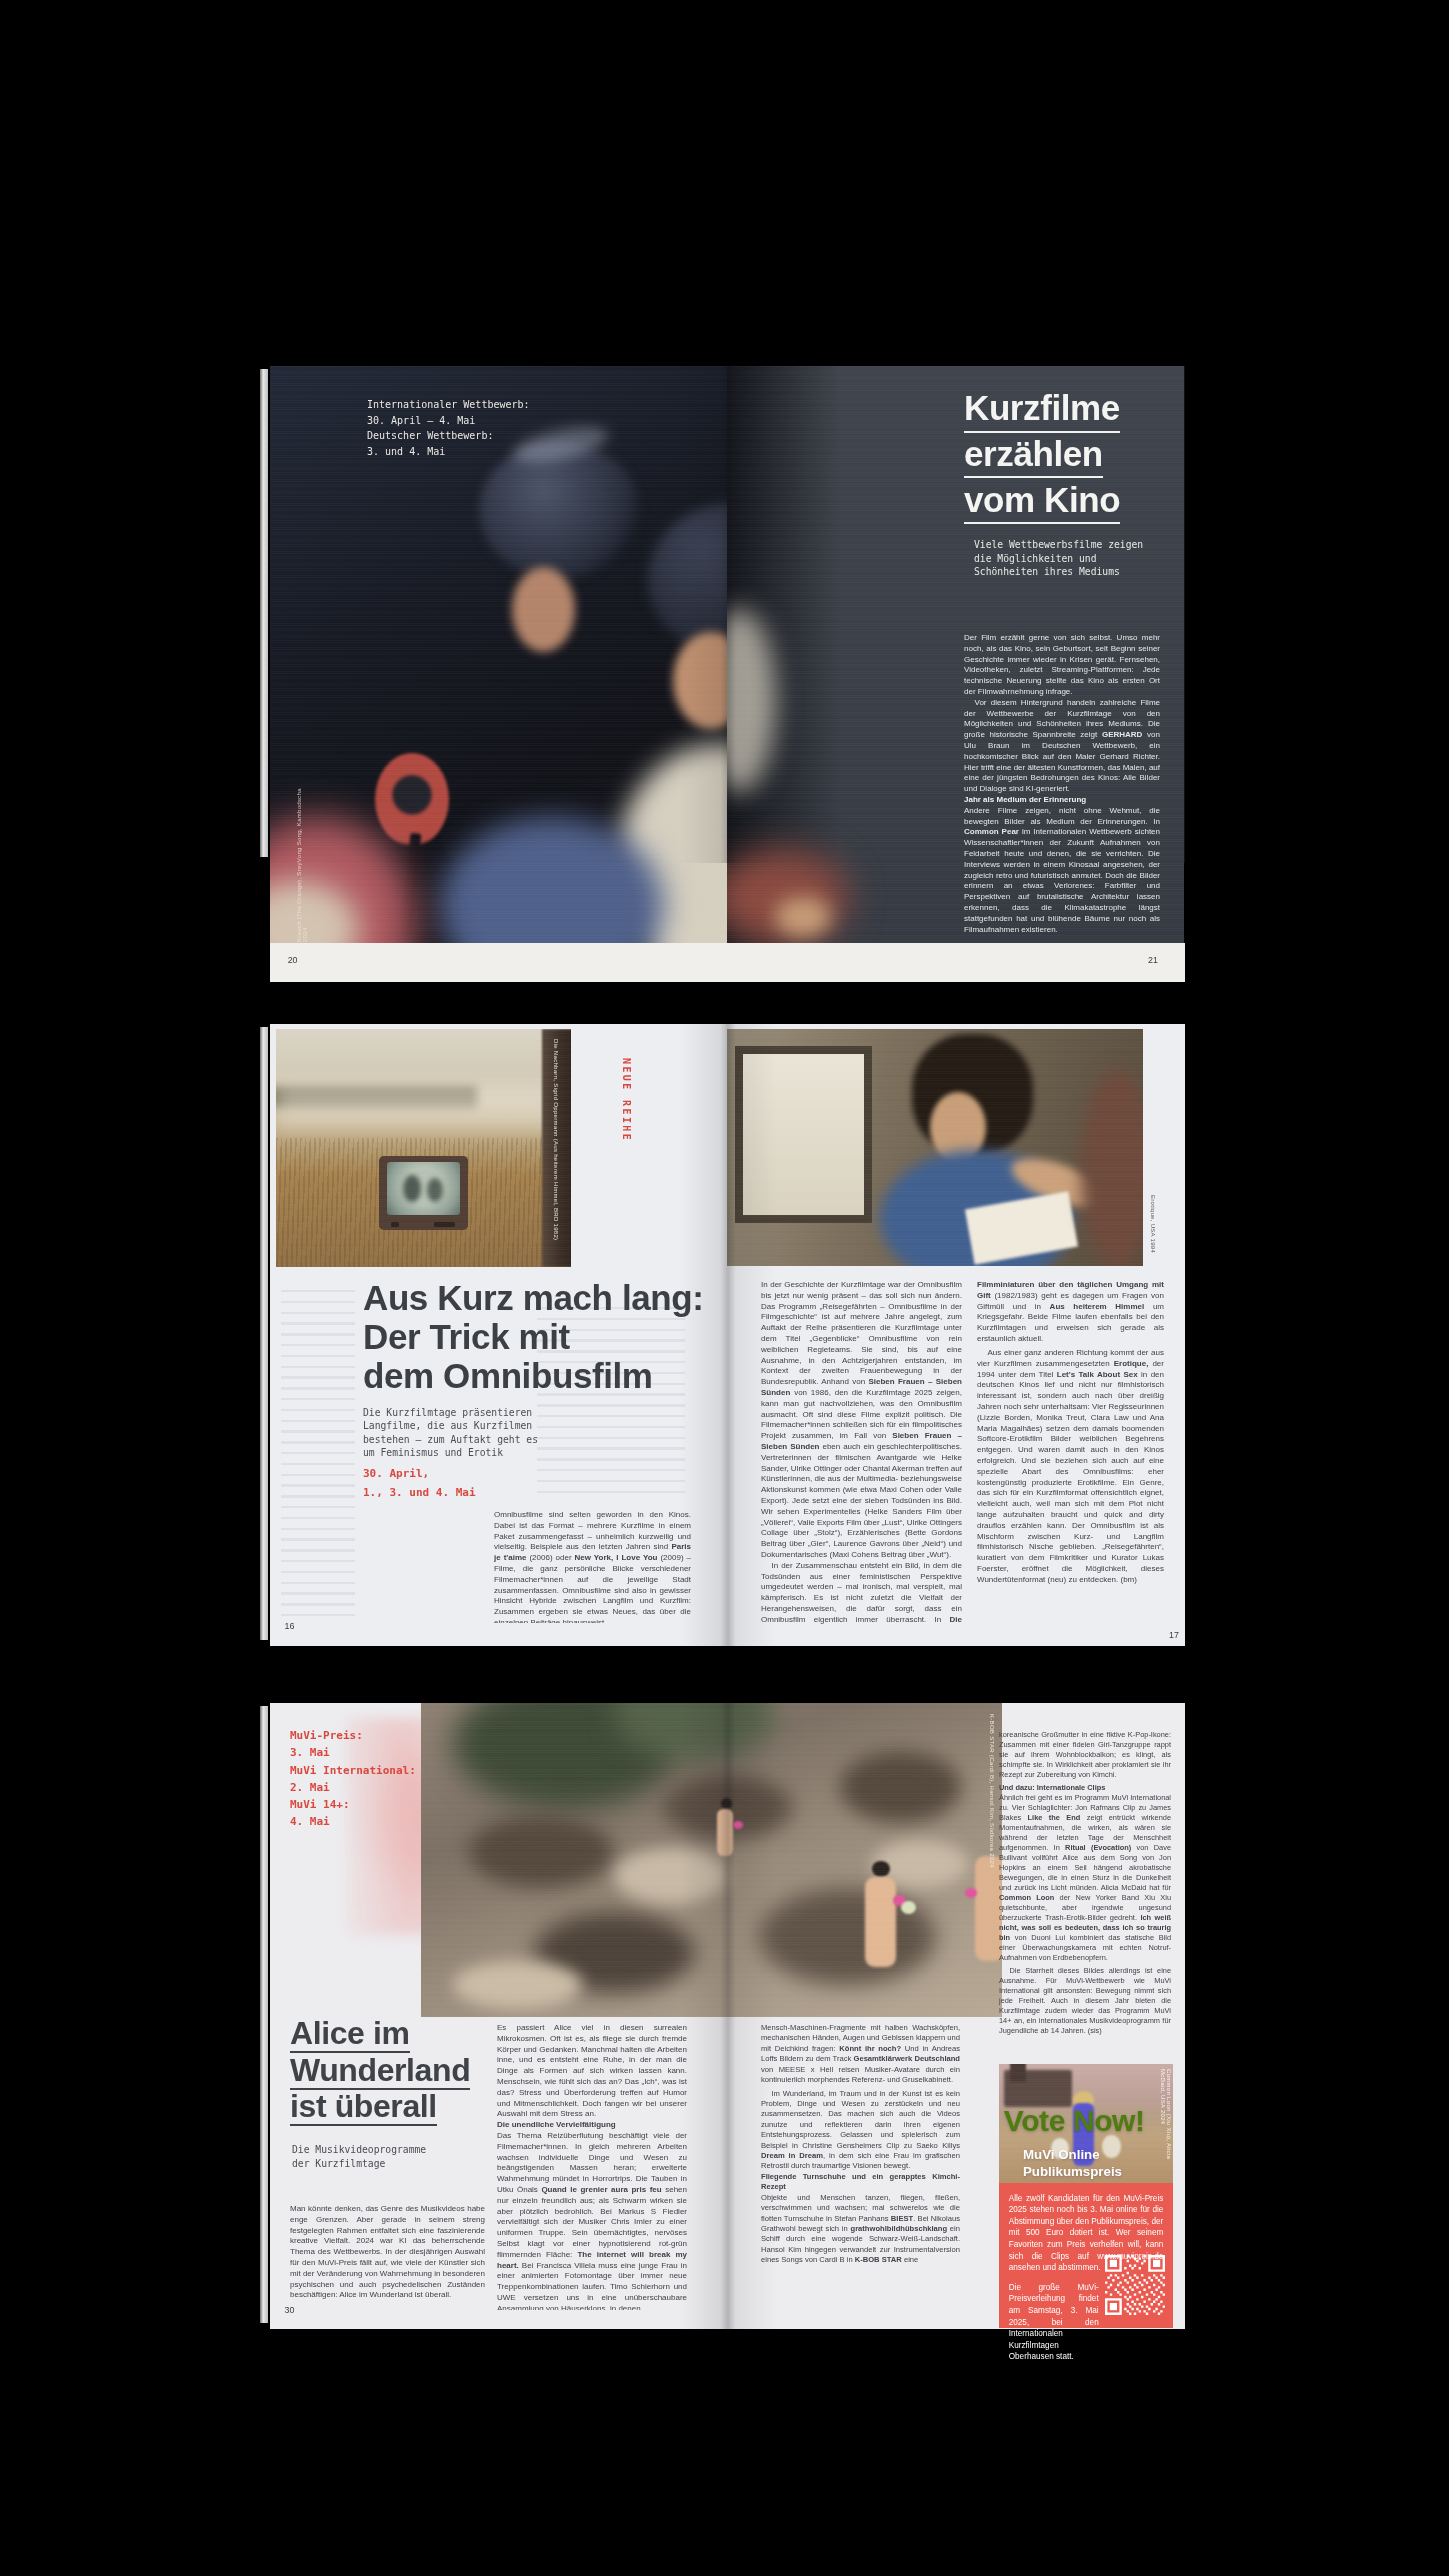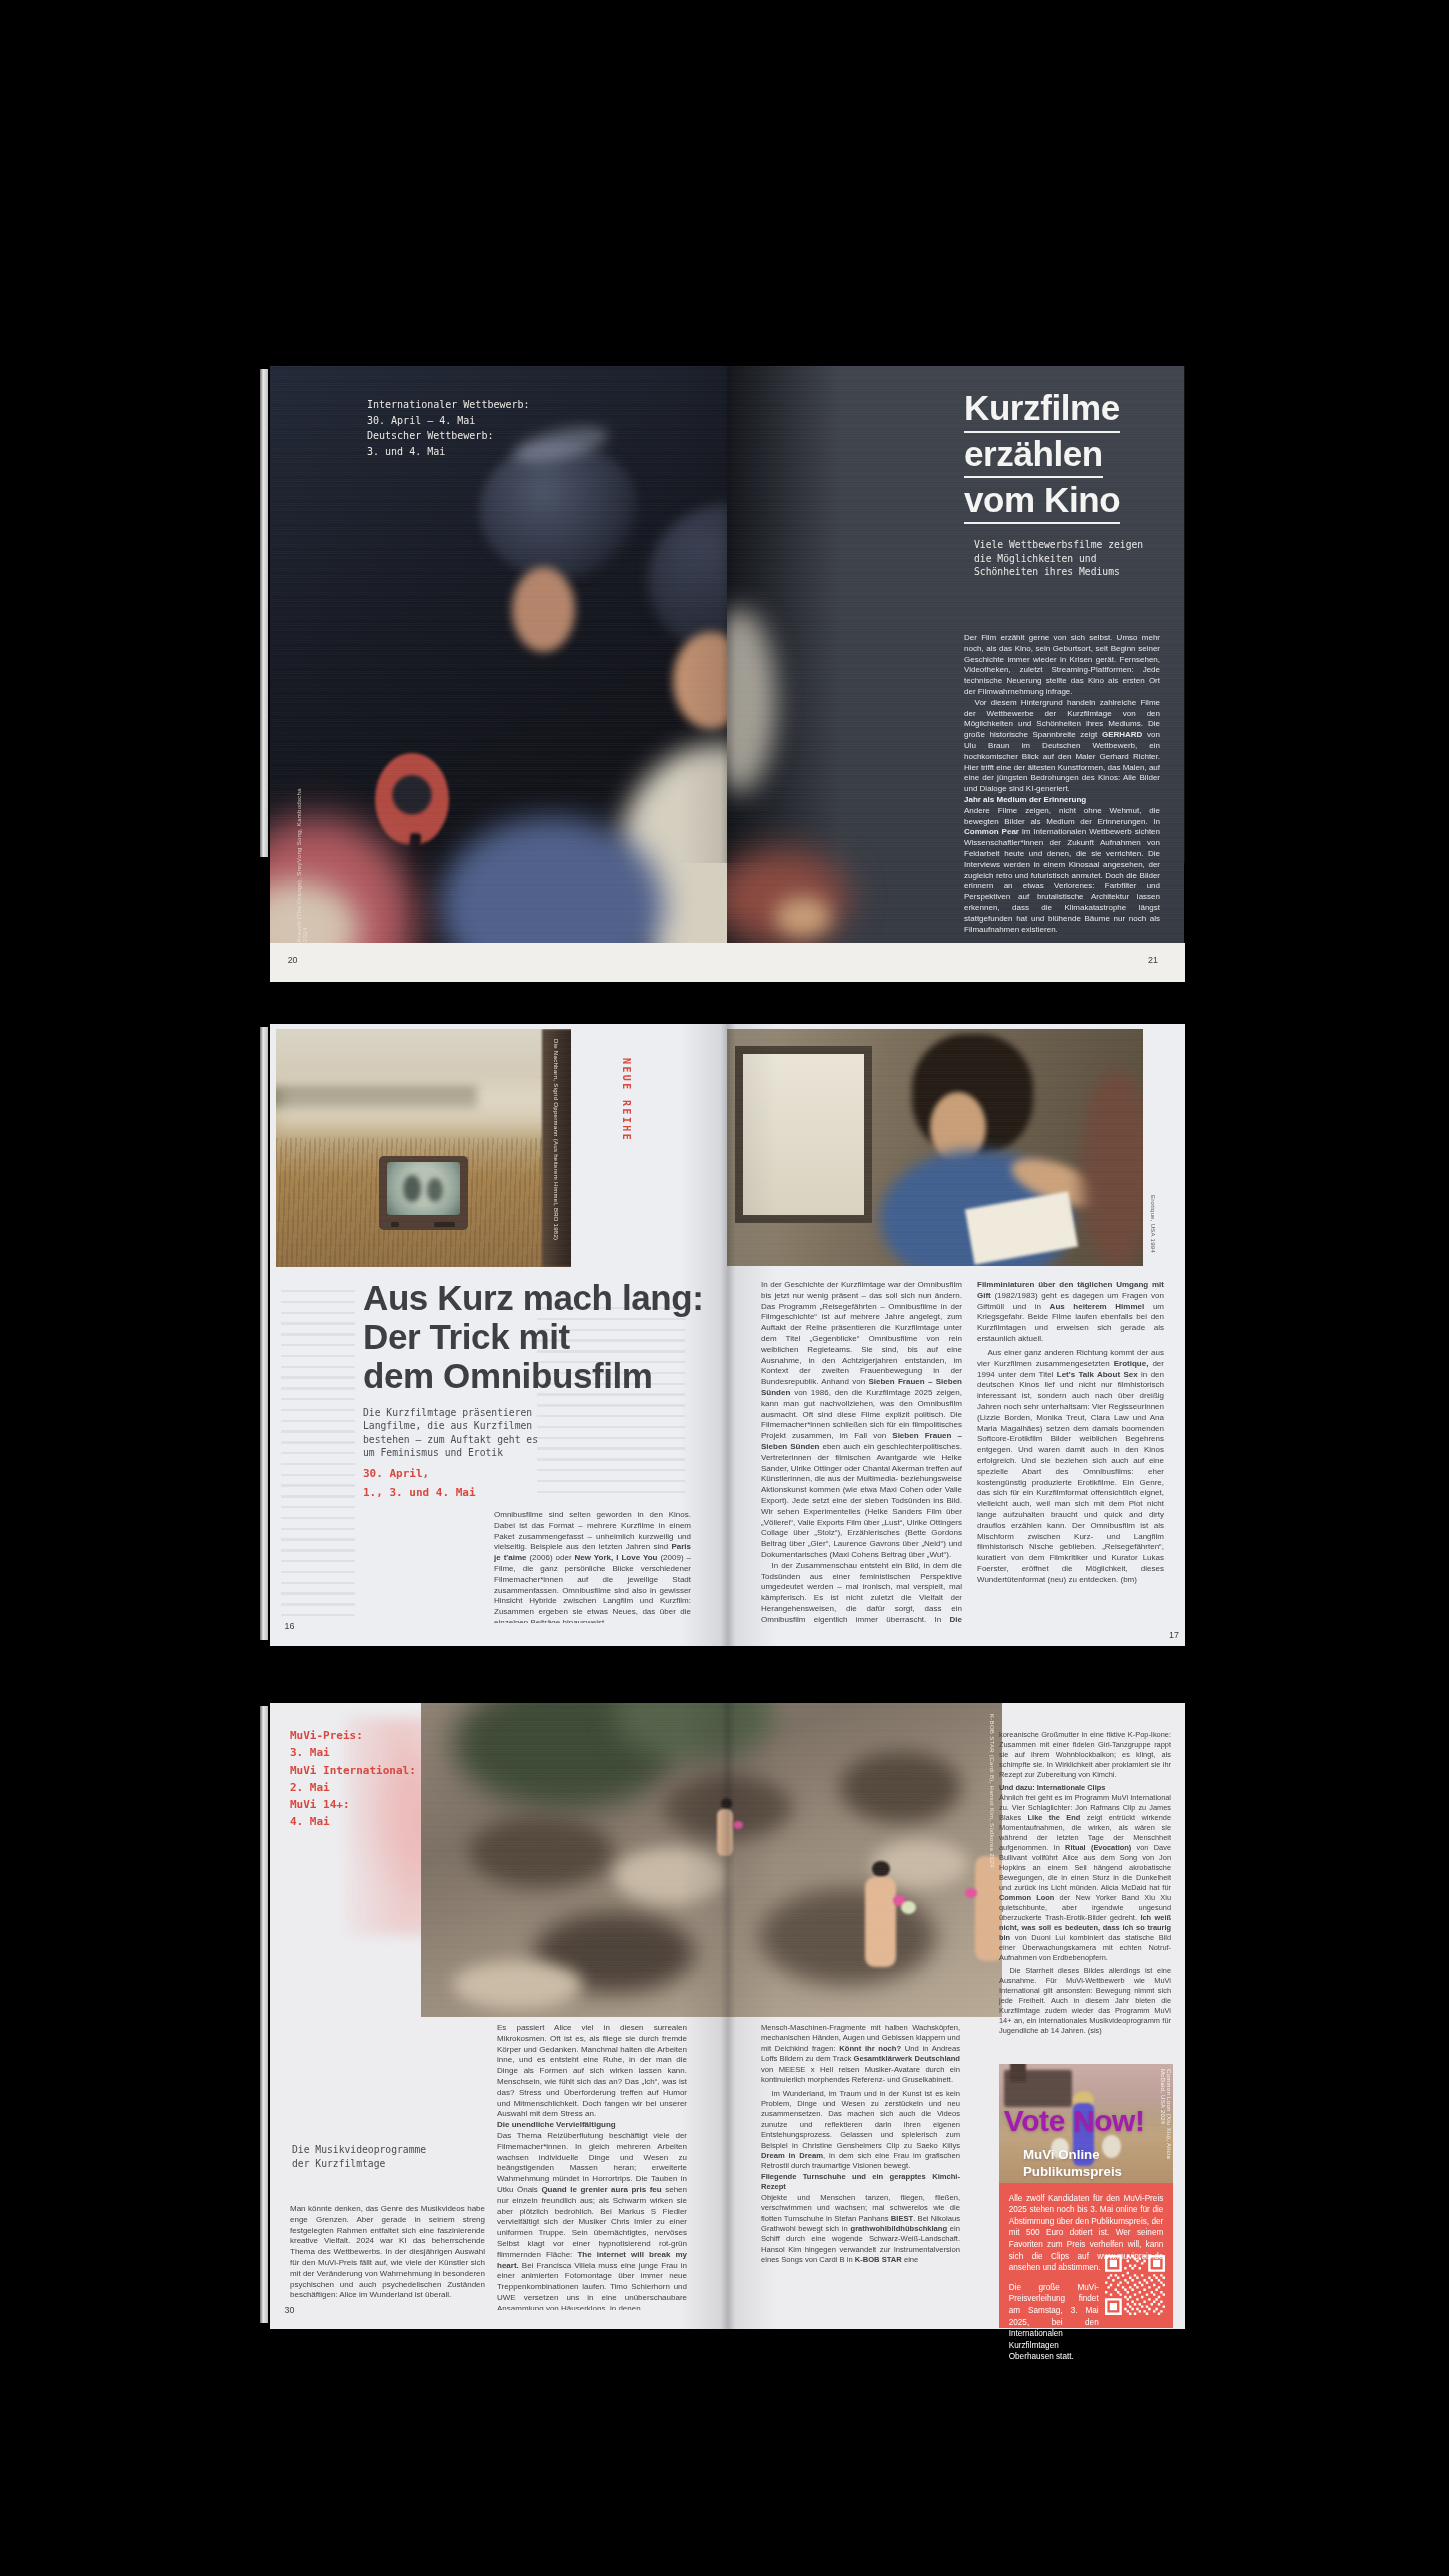--- a/index.html
+++ b/index.html
@@ -60,21 +60,21 @@
   #s3 .h3block .hl span{display:inline-block;font-size:32px;line-height:29px;font-weight:bold;letter-spacing:-0.4px;
                         padding-bottom:3.2px;border-bottom:2.4px solid #3f4348;}
   #s3 .sub{position:absolute;left:22px;top:440px;color:#4a4d52;font-size:9.7px;line-height:13.7px;}
   #s3 .col1{position:absolute;left:20px;top:501px;width:195px;height:97px;overflow:hidden;}
   #s3 .col2{position:absolute;left:227px;top:320px;width:190px;height:287px;overflow:hidden;}
   #s3 .col3{position:absolute;left:491px;top:320px;width:199px;height:290px;overflow:hidden;font-size:7.6px;line-height:10.4px;}
   #s3 .col4{position:absolute;left:729px;top:26.6px;width:172px;height:332px;overflow:hidden;font-size:7.4px;line-height:10px;}
   
   #vote{position:absolute;left:729px;top:361px;width:174px;height:264px;}
   #vote .vphoto{position:absolute;left:0;top:0;width:174px;height:119px;}
-  #vote .vh{position:absolute;left:4.8px;top:40px;color:#a21caf;font-size:30px;font-weight:bold;letter-spacing:-0.4px;text-shadow:0 0.8px 3.2px rgba(60,40,60,.35);}
+  #vote .vh{position:absolute;left:4.8px;top:40px;color:#4d7c0f;font-size:30px;font-weight:bold;letter-spacing:-0.4px;text-shadow:0 0.8px 3.2px rgba(60,40,60,.35);}
   #vote .vsub{position:absolute;left:24px;top:82px;color:#fff;font-size:13.3px;line-height:17px;font-weight:bold;text-shadow:0 0.8px 2.4px rgba(60,40,60,.3);}
   #vote .vred{position:absolute;left:0;top:119px;width:174px;height:145px;box-sizing:border-box;padding:9.7px 9.7px 8px 9.7px;}
   #vote .vred .jp{color:#fff;font-size:8.2px;line-height:11.6px;}
   #vote .vred .p2{width:90px;margin-top:8px;}
   #vote .qr{position:absolute;right:8px;bottom:13px;width:60px;height:60px;}
 </style>
 </head>
 <body>
 
 <div class="canvas">
@@ -242,20 +242,25 @@
       <div class="b" style="left:451px;top:158px;width:17.7px;height:16px;background:#2a2320;filter:blur(0.8px);"></div>
       <div class="b" style="left:444px;top:174px;width:31px;height:90px;background:#e2b894;filter:blur(1.6px);border-radius:9.7px;"></div>
       <div class="b" style="left:472px;top:192px;width:13px;height:10.5px;background:#e0559e;filter:blur(0.8px);"></div>
       <div class="b" style="left:480px;top:198px;width:14.5px;height:13px;background:#d9e2bd;filter:blur(0.8px);"></div>
       <div class="b" style="left:554px;top:153px;width:29px;height:105px;background:#dcb28f;filter:blur(1.6px);border-radius:9.7px;"></div>
       <div class="b" style="left:544px;top:185px;width:12px;height:9.7px;background:#e0559e;filter:blur(0.8px);"></div>
       <div class="grain"></div>
     </div>
     <div class="vc" style="left:719px;top:11.3px;height:225px;color:#efe6dc;">K-BOB STAR (Cardi B), Hansol Kim, Südkorea 2024</div>
 
+    <div class="h3block">
+      <div class="hl"><span>Alice im</span></div>
+      <div class="hl"><span>Wunderland</span></div>
+      <div class="hl"><span>ist überall</span></div>
+    </div>
     <div class="sub mono">
       <div>Die Musikvideoprogramme</div>
       <div>der Kurzfilmtage</div>
     </div>
 
     <div class="col1 body-sm">
       <p class="jp">Man könnte denken, das Genre des Musikvideos habe enge Grenzen. Aber gerade in seinem streng festgelegten Rahmen entfaltet sich eine faszinierende kreative Vielfalt. 2024 war KI das beherrschende Thema des Wettbewerbs. In der diesjährigen Auswahl für den MuVi-Preis fällt auf, wie viele der Künstler sich mit der Veränderung von Wahrnehmung in besonderen psychischen und auch psychedelischen Zuständen beschäftigen: Alice im Wunderland ist überall.</p>
     </div>
     <div class="col2 body-sm">
       <p class="jp">Es passiert Alice viel in diesen surrealen Mikrokosmen. Oft ist es, als fliege sie durch fremde Körper und Gedanken. Manchmal halten die Arbeiten inne, und es entsteht eine Ruhe, in der man die Dinge als Formen auf sich wirken lassen kann. Menschsein, wie fühlt sich das an? Das „Ich“, was ist das? Stress und Überforderung treffen auf Humor und Mitmenschlichkeit. Doch fangen wir bei unserer Auswahl mit dem Stress an.</p>

